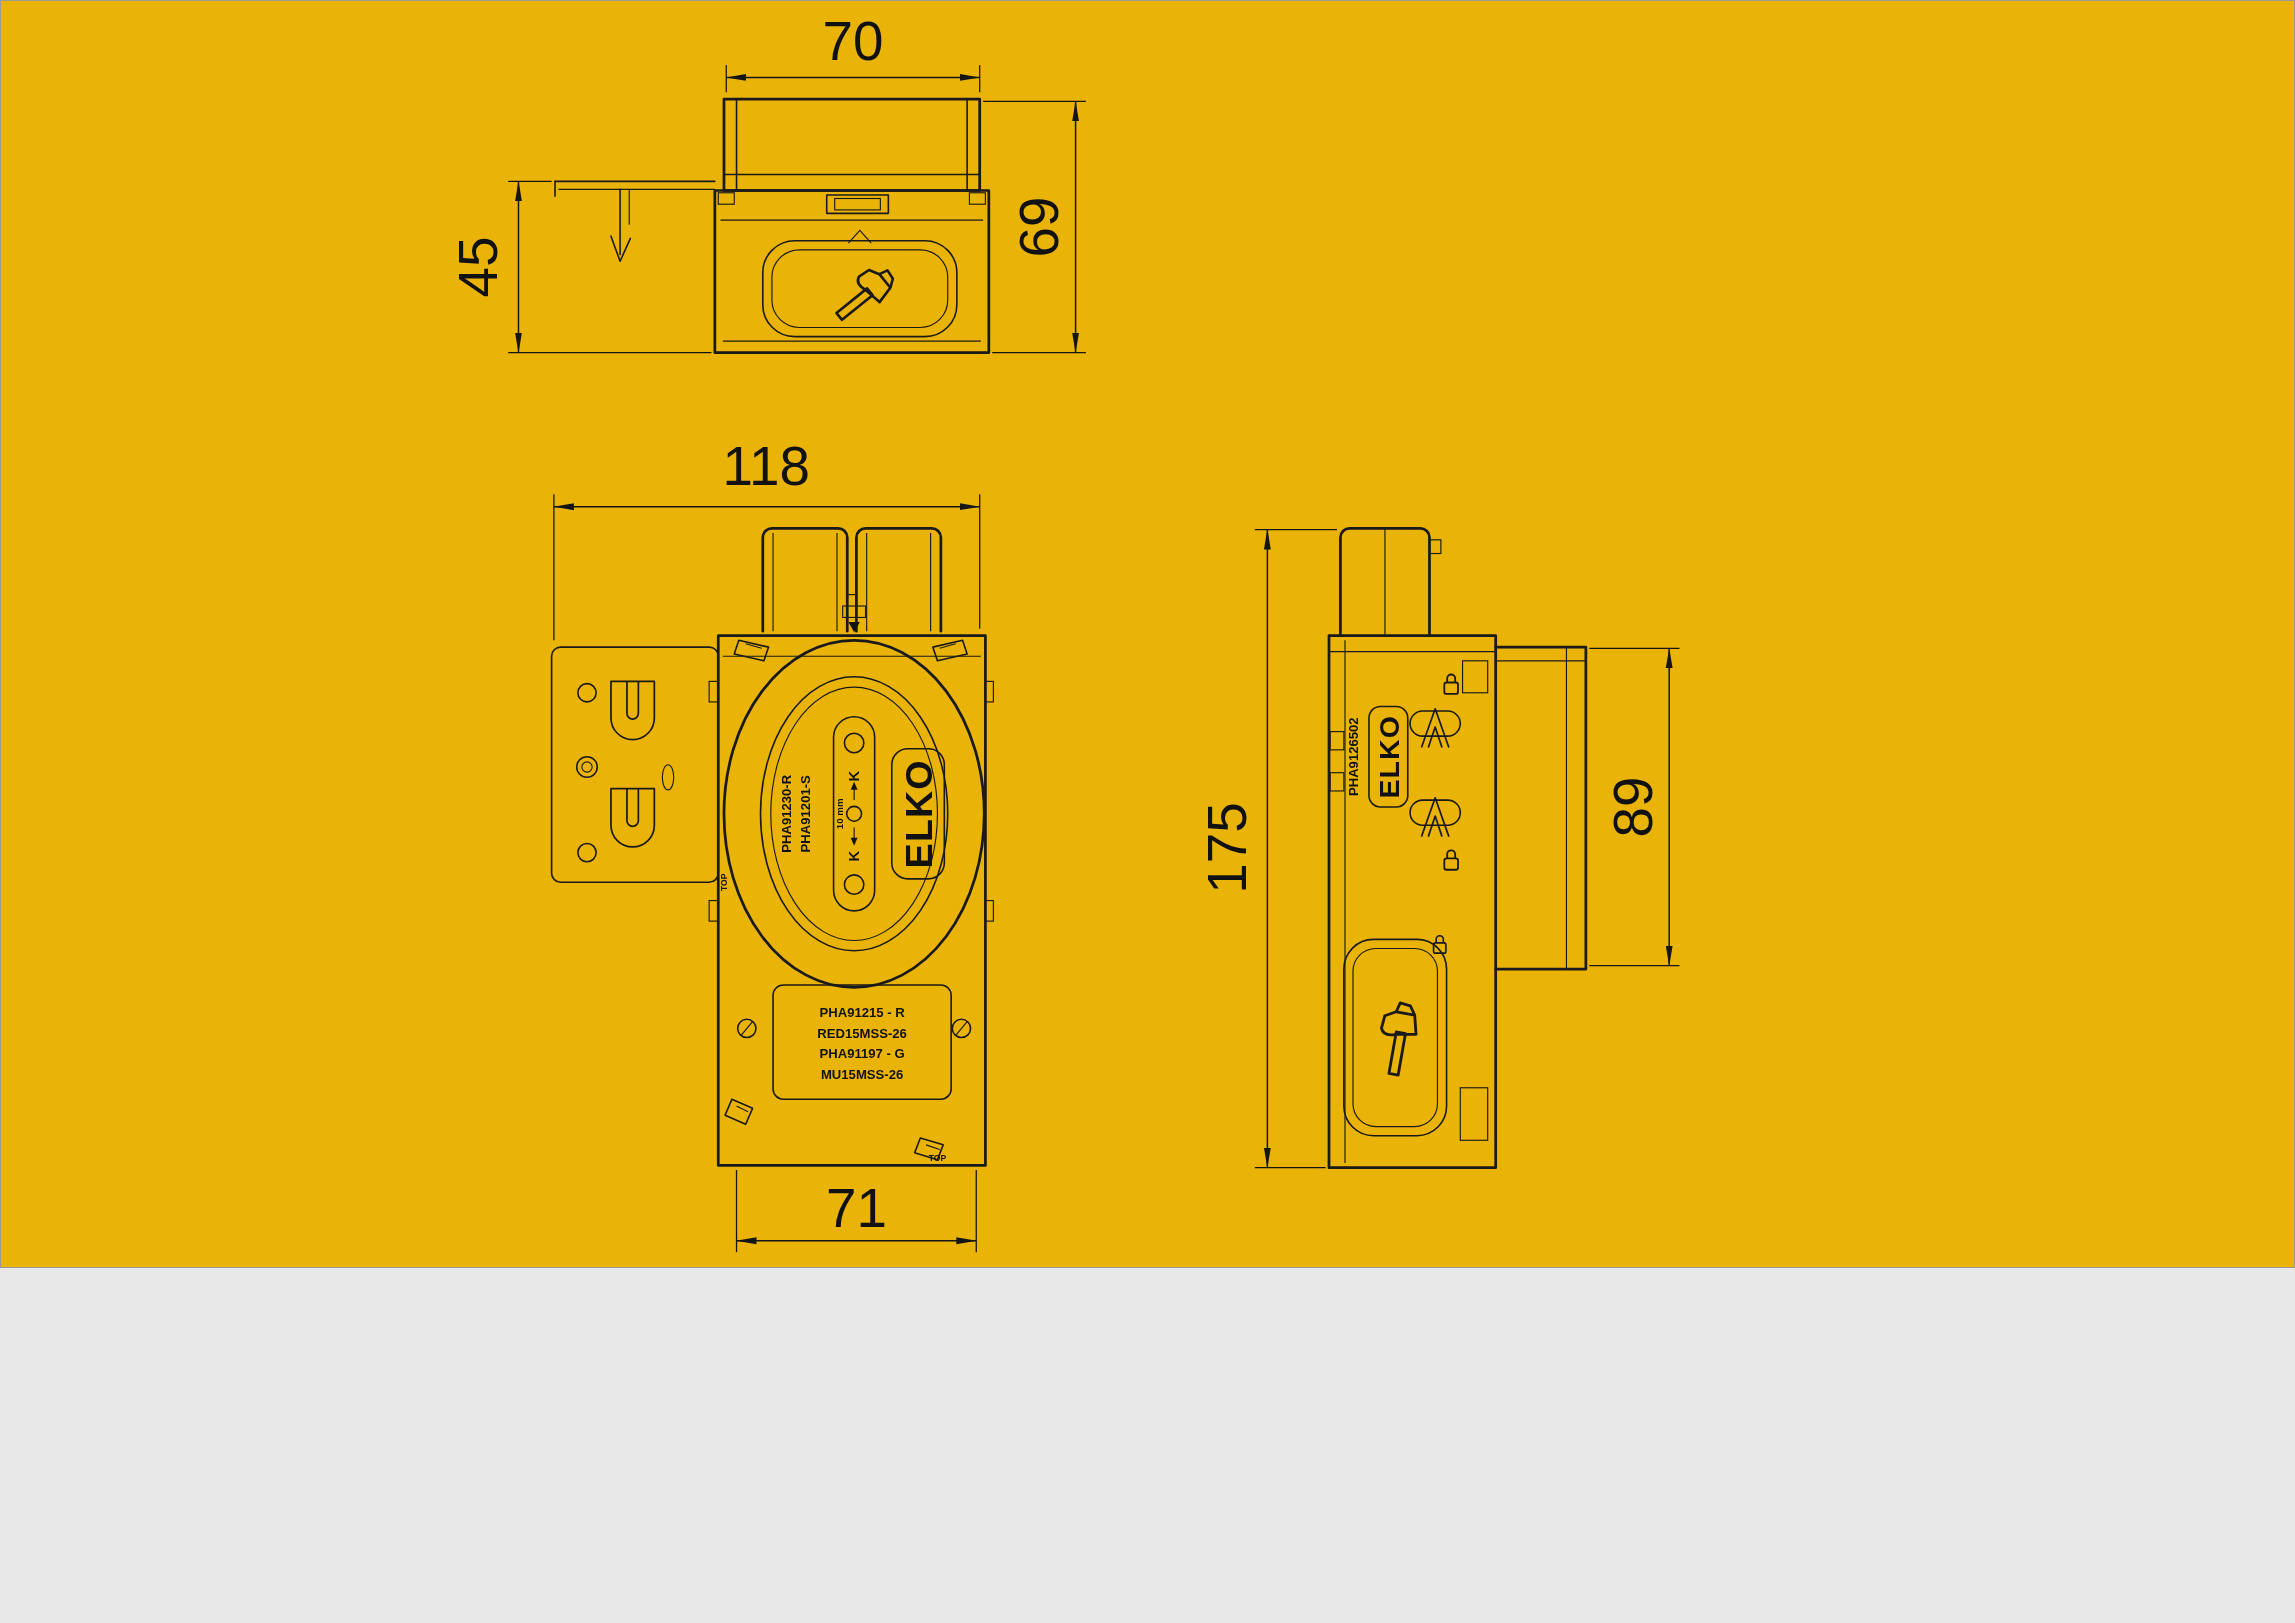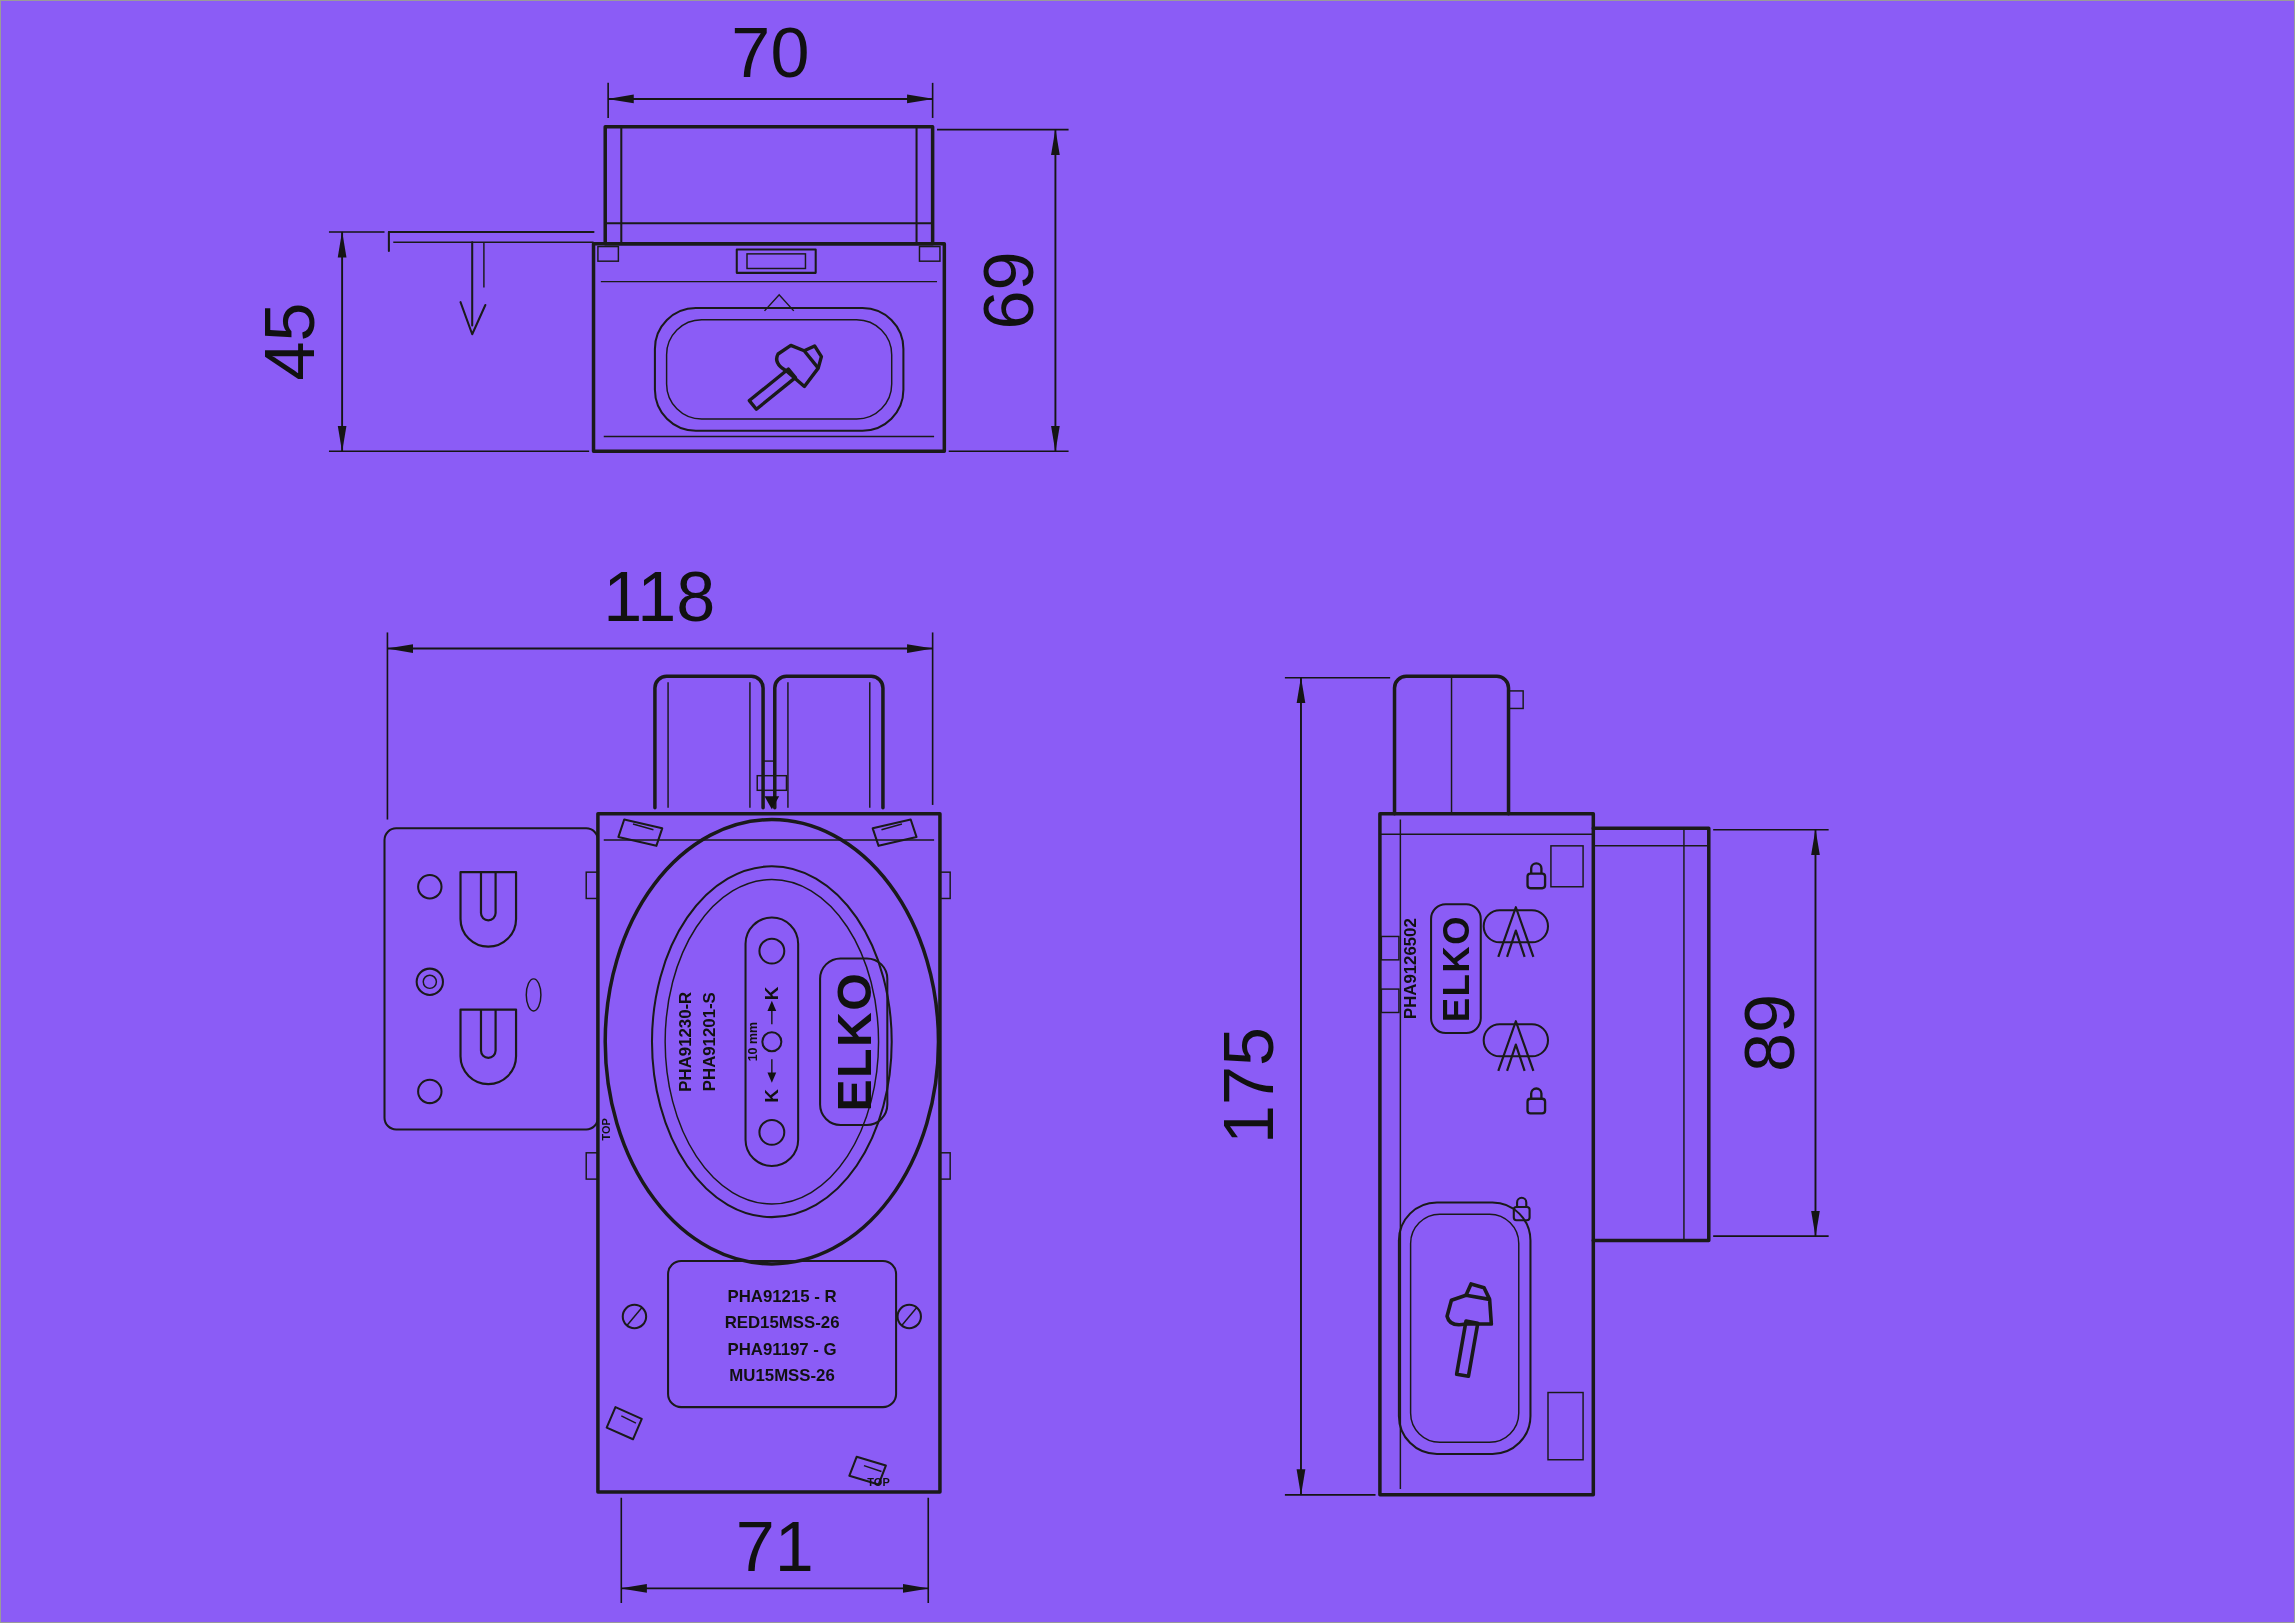--- a/index.html
+++ b/index.html
@@ -1,19 +1,19 @@
 <!DOCTYPE html>
 <html style="font-size:10.5px"><head>
 <meta charset="utf-8">
 <style>
   html,body{margin:0;padding:0;background:#e8e8e8;}
   .page{
     position:relative;
-    width:2295px;height:1623px;
-    background:#8b5cf6;
+    width:2295px;height:1268px;
+    background:#eab308;
     border:0.7px solid #9a9a9a;
     box-sizing:border-box;
     font-family:"Liberation Sans", sans-serif;
   }
   svg{position:absolute;inset:0;width:100%;height:100%;}
 
   .outline{stroke:#1a1a1a;stroke-width:2.4;fill:none;stroke-linejoin:round;stroke-linecap:round;}
   .detail{stroke:#1a1a1a;stroke-width:1.4;fill:none;stroke-linejoin:round;stroke-linecap:round;}
   .thin{stroke:#1a1a1a;stroke-width:1;fill:none;}
   .ext{stroke:#151515;stroke-width:1.1;fill:none;}

